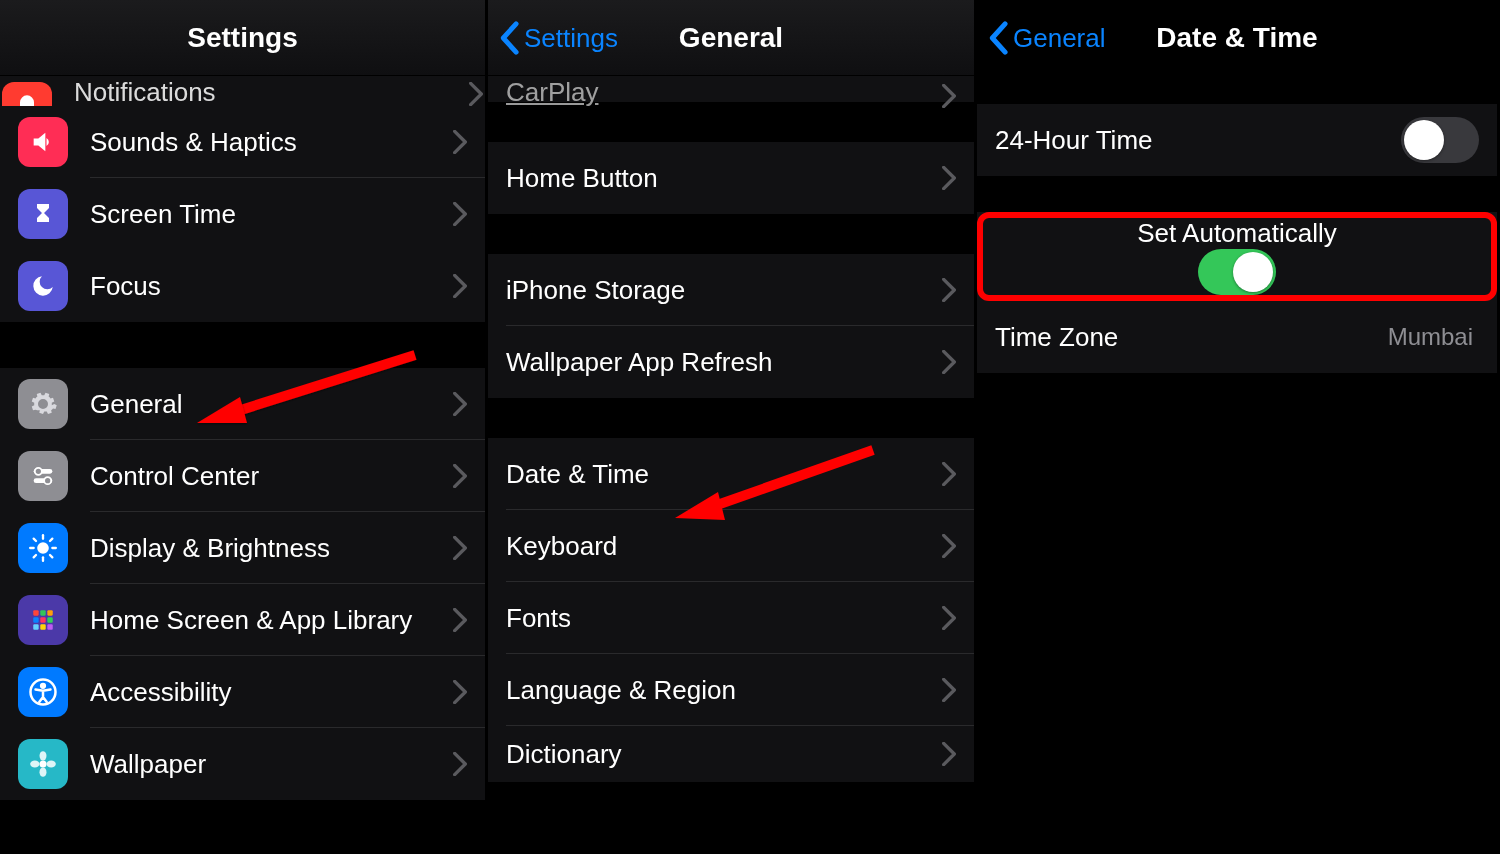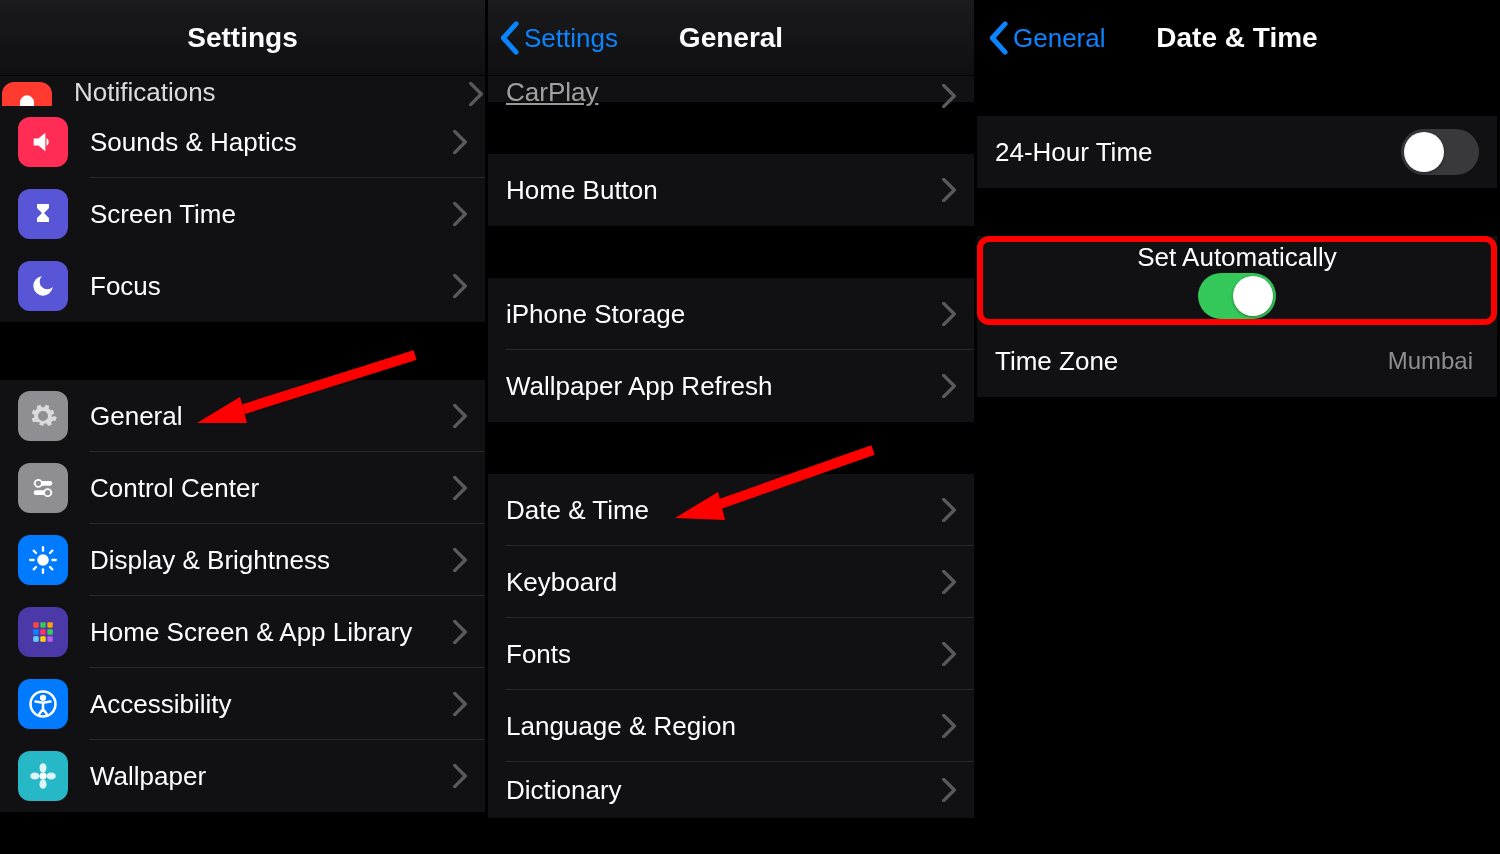--- a/index.html
+++ b/index.html
@@ -53,21 +53,20 @@
     gap: 4px;
     color: #0a84ff;
     font-size: 26px;
     cursor: pointer;
   }
   .back-btn svg { width: 22px; height: 34px; }
 
   
   .group {
     background: #111113;
-    margin-top: 12px;
   }
   .row {
     display: flex;
     align-items: center;
     min-height: 72px;
     padding: 0 18px 0 18px;
     position: relative;
     cursor: pointer;
   }
   .row .sep {

